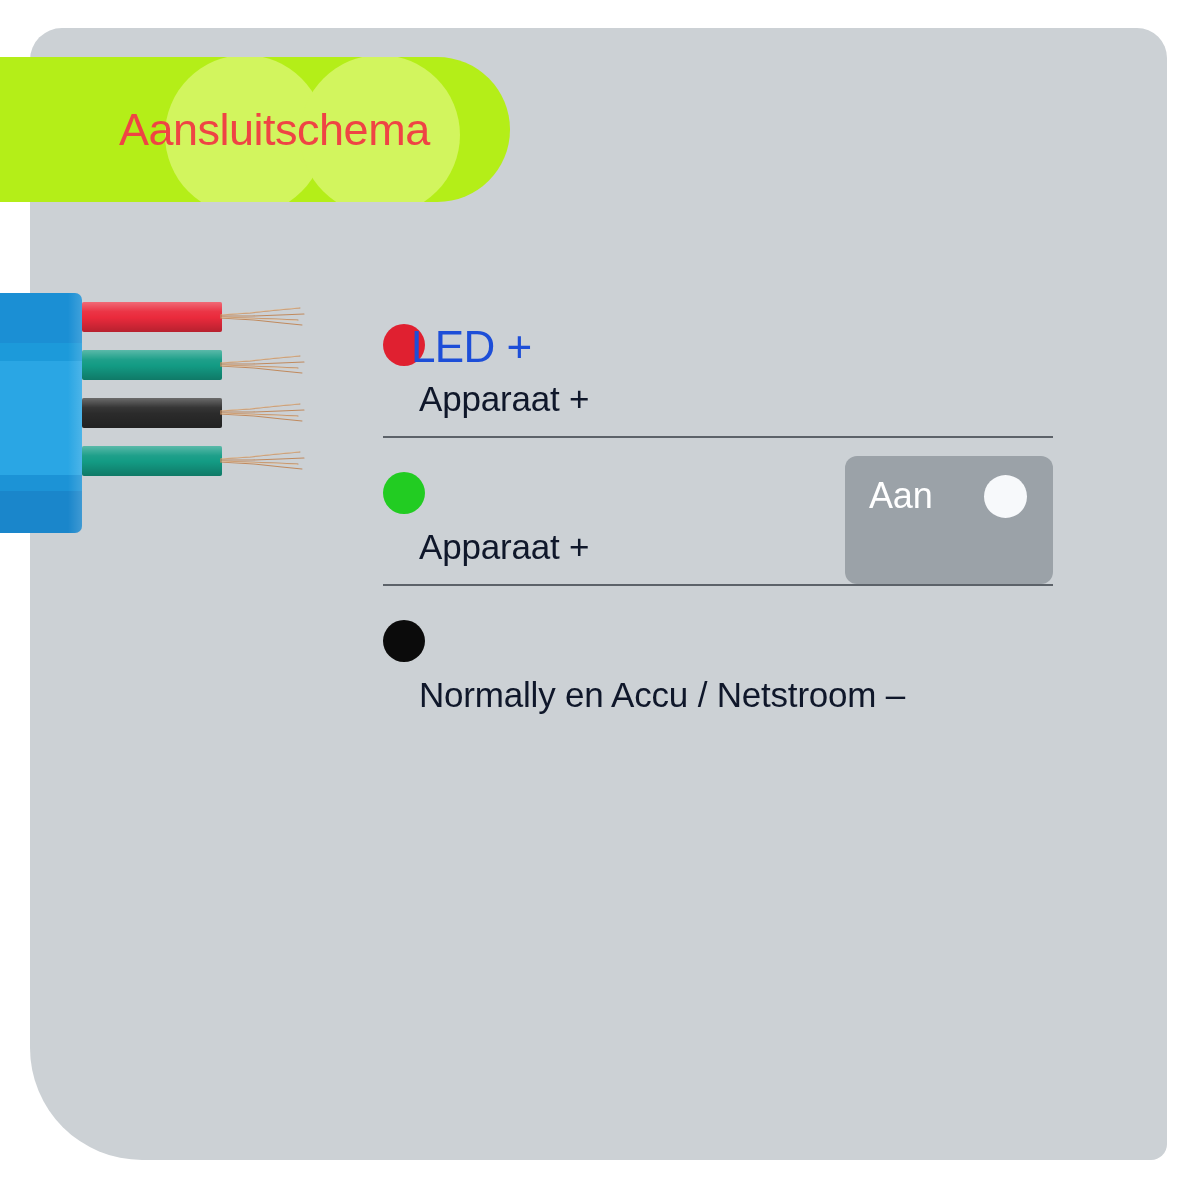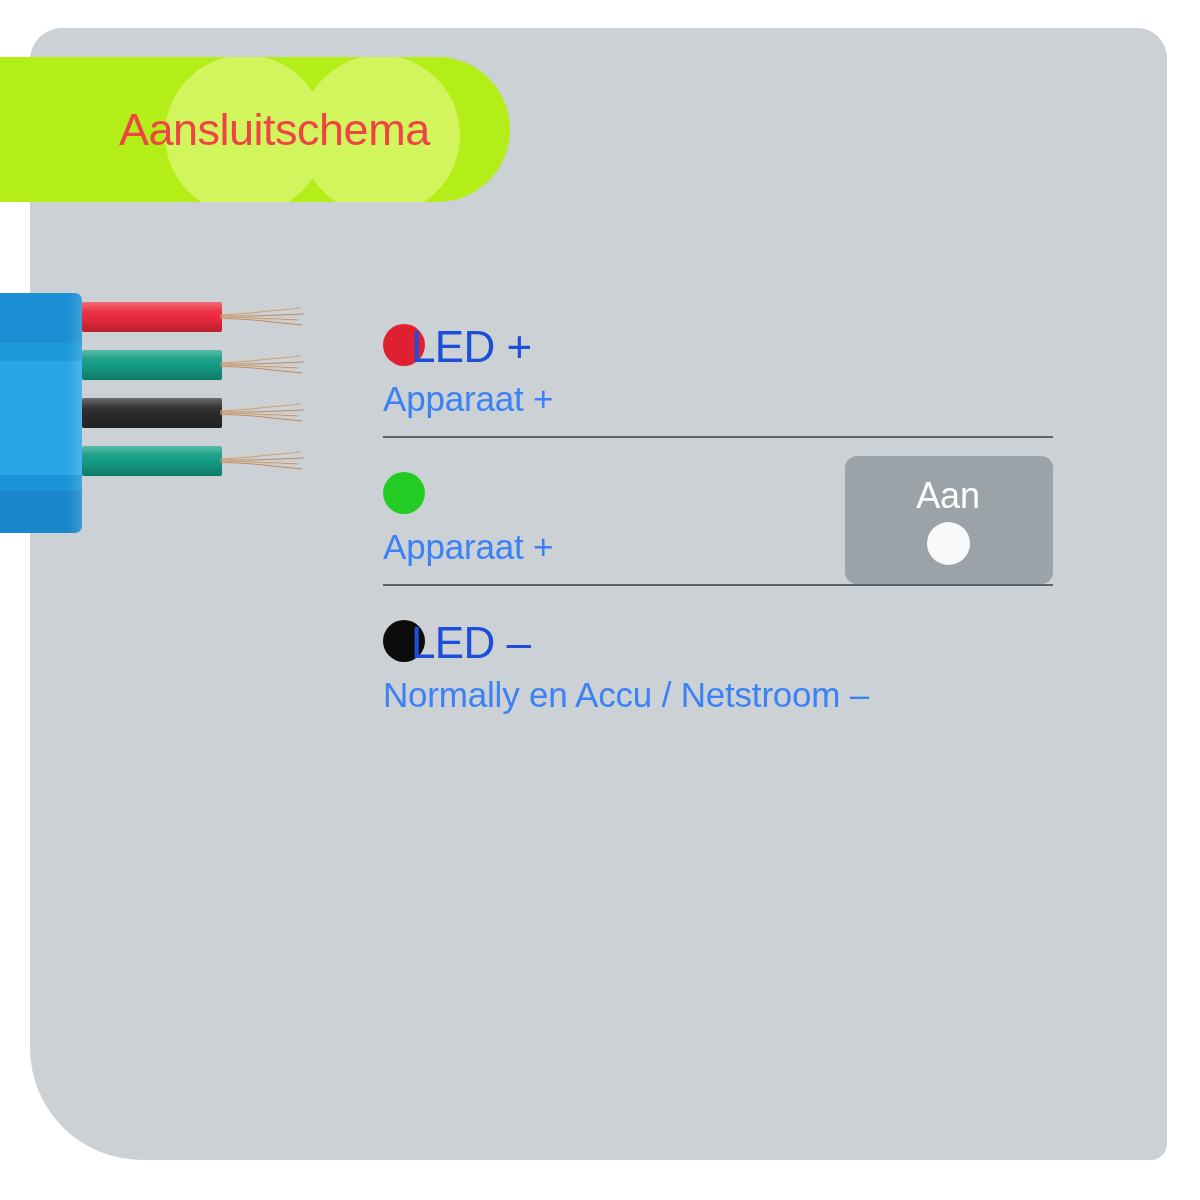--- a/index.html
+++ b/index.html
@@ -187,23 +187,24 @@
     position: absolute;
     left: 28px;
     top: 0;
     font-size: 44px;
     letter-spacing: -0.6px;
     color: #1d4ed8;
     white-space: nowrap;
     line-height: 58px;
   }
   .row-sub {
+    margin-left: 36px;
     font-size: 35px;
     letter-spacing: -0.2px;
-    color: #3b82f6;
+    color: #0f172a;
     line-height: 46px;
     white-space: nowrap;
   }
 
   
   .toggle-card {
     position: absolute;
     right: 0px;
     top: -10px;
     width: 208px;
@@ -213,21 +214,20 @@
     padding: 0;
   }
   .toggle-row {
     position: absolute;
     left: 24px;
     right: 26px;
     height: 52px;
     display: flex;
     align-items: center;
     justify-content: space-between;
-    flex-direction: column;
   }
   .toggle-row-aan { top: 14px; }
   .toggle-row-uit { top: 62px; }
   .toggle-label {
     font-size: 36px;
     color: #ffffff;
     letter-spacing: -0.2px;
     line-height: 52px;
   }
   .lamp {
@@ -364,20 +364,19 @@
           </div>
         </div>
       </div>
       <div class="row-sub">Apparaat +</div>
       <div class="row-sep"></div>
     </div>
 
     <div class="row">
       <div class="row-head">
         <span class="dot dot-black"></span>
-        <span class="row-title">LED –</span>
       </div>
       <div class="row-sub">Normally en Accu / Netstroom –</div>
 
     </div>
 
   </div>
 </div>
 
 </body></html>

